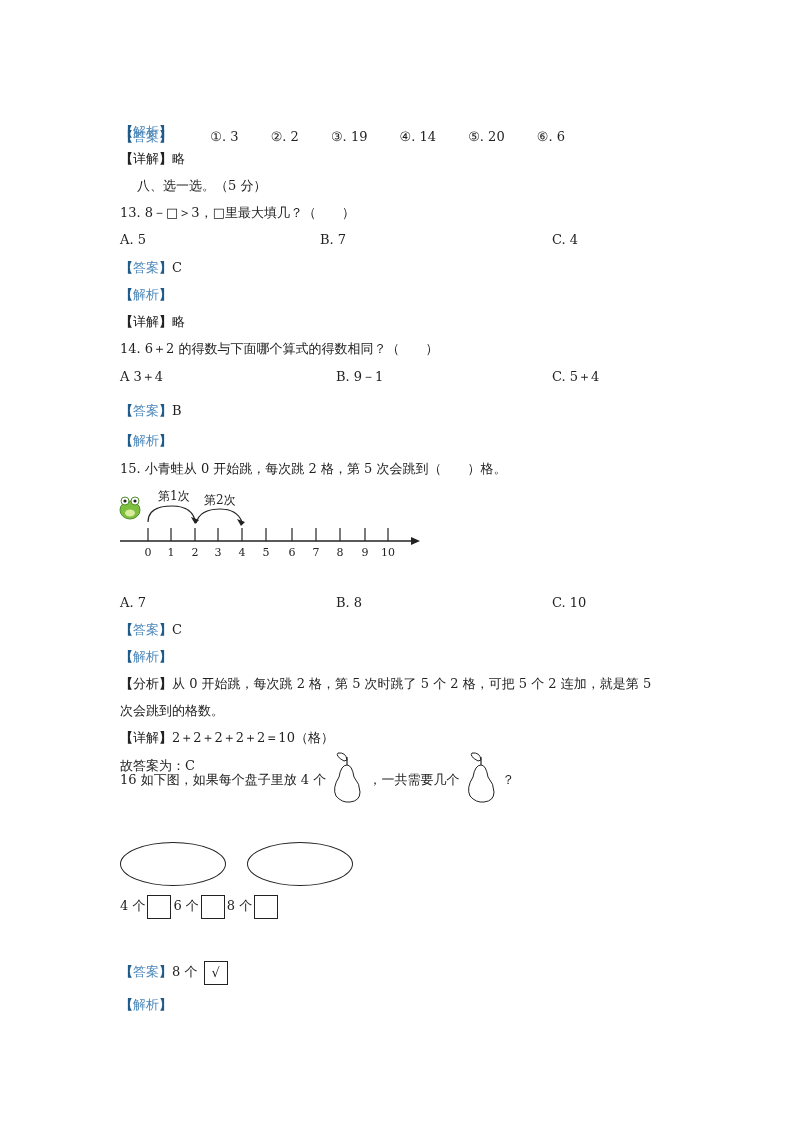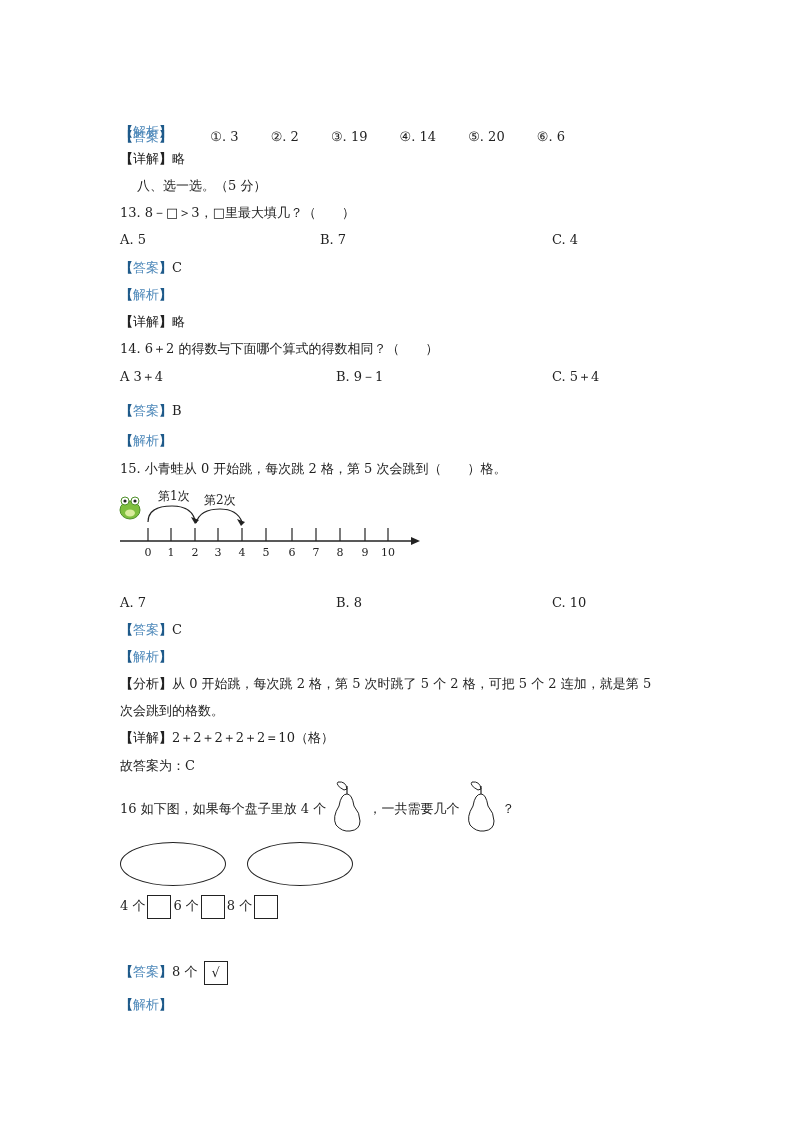--- a/index.html
+++ b/index.html
@@ -128,21 +128,21 @@
 </div>
 <div class="line" style="top:675px;text-align:right;">
   <span class="bk">【</span><span>分析</span><span class="bk">】</span><span>从 0 开始跳，每次跳 2 格，第 5 次时跳了 5 个 2 格，可把 5 个 2 连加，就是第 5</span>
 </div>
 <div class="line" style="top:702px;">次会跳到的格数。</div>
 <div class="line" style="top:729px;">
   <span class="bk">【</span><span>详解</span><span class="bk">】</span><span>2＋2＋2＋2＋2＝10（格）</span>
 </div>
 <div class="line" style="top:757px;">故答案为：C</div>
 
-<div class="line" style="top:800px;text-align:center;">
+<div class="line" style="top:771px;text-align:center;">
   <span>16  如下图，如果每个盘子里放 4 个</span>
   <svg width="34" height="52" viewBox="0 0 34 52" style="vertical-align:middle;margin:-20px 0 -14px 0;">
     <path d="M14 9 Q5 4 8 1 Q16 0 17 8 Z" fill="none" stroke="#222" stroke-width="1"></path>
     <line x1="17" y1="5" x2="17" y2="13" stroke="#222" stroke-width="1.2"></line>
     <path d="M17 13 Q11 13 9 25 Q2 36 6 44 Q12 51 20 50 Q30 49 30 40 Q30 32 24 25 Q22 13 17 13 Z" fill="none" stroke="#222" stroke-width="1"></path>
   </svg>
   <span>，一共需要几个</span>
   <svg width="34" height="52" viewBox="0 0 34 52" style="vertical-align:middle;margin:-20px 0 -14px 0;">
     <path d="M14 9 Q5 4 8 1 Q16 0 17 8 Z" fill="none" stroke="#222" stroke-width="1"></path>
     <line x1="17" y1="5" x2="17" y2="13" stroke="#222" stroke-width="1.2"></line>

